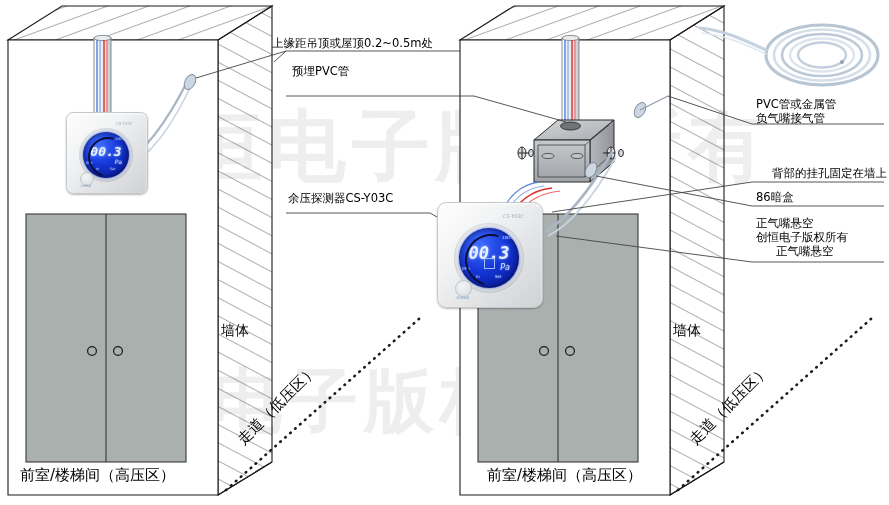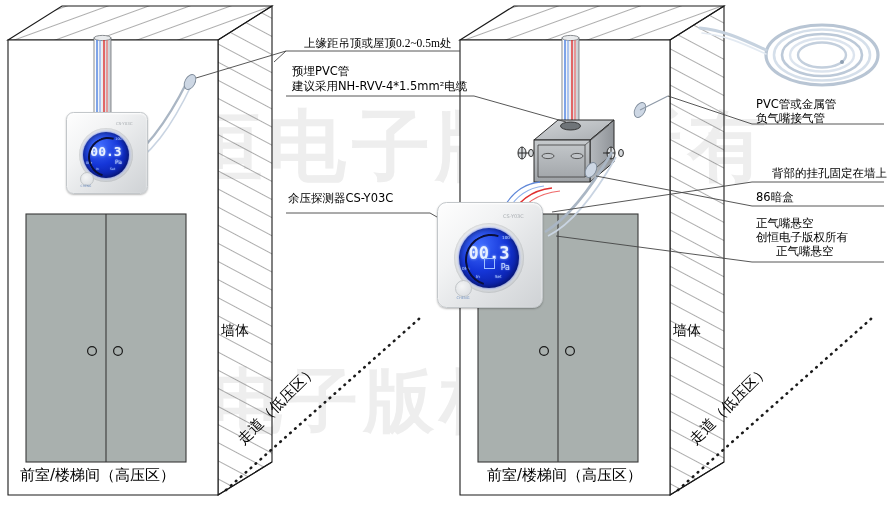--- a/index.html
+++ b/index.html
@@ -52,21 +52,21 @@
     color:#eeeeee;
     font-weight:bold;
     white-space:nowrap;
     user-select:none;
     pointer-events:none;
   }
   #wm1{left:100px;top:95px;font-size:78px;letter-spacing:6px;}
   #wm2{left:60px;top:355px;font-size:70px;letter-spacing:6px;}
 
   
-  .device{position:absolute;}
+  .device{position:absolute;font-style:italic;}
   .dev-body{
     position:absolute;left:0;top:0;width:100%;height:100%;
     border-radius:9%;
     background:
       linear-gradient(135deg,#fefefe 0%,#f2f3f4 34%,#e2e4e6 62%,#cfd2d5 100%);
     box-shadow:inset 0 1px 2px rgba(255,255,255,.95),
                0 1px 2px rgba(0,0,0,.28);
     border:1px solid #c3c7ca;
   }
   .dev-side{
@@ -329,23 +329,22 @@
       <div class="dev-mini" style="left:3px;top:38px;font-size:4.2px;">0Pa</div>
       <div class="dev-mini" style="left:17px;top:46px;font-size:4px;">In</div>
       <div class="dev-mini" style="left:36px;top:46px;font-size:4px;">Set</div>
       <div class="dev-arc" style="left:6px;top:6px;width:48px;height:48px;border-top-color:#0a0f3a;border-left-color:#0a0f3a;transform:rotate(-28deg);"></div>
       <div style="position:absolute;left:25px;top:30px;width:9px;height:9px;border:1px solid #9fc0ff;"></div>
     </div>
     <div class="dev-logo" style="left:18px;top:78px;width:15px;height:15px;"></div>
     <div class="dev-logo-txt" style="left:10px;top:94px;width:32px;font-size:3.6px;">CHENG</div>
   </div>
 
-  <div class="anno" style="left:304px;top:36px;font-family:Liberation Serif, serif;">上缘距吊顶或屋顶0.2~0.5m处</div>
+  <div class="anno" style="left:272px;top:36px;">上缘距吊顶或屋顶0.2~0.5m处</div>
   <div class="anno" style="left:292px;top:64px;">预埋PVC管</div>
-  <div class="anno" style="left:292px;top:79px;">建议采用NH-RVV-4*1.5mm²电缆</div>
   <div class="anno" style="left:288px;top:191px;">余压探测器CS-Y03C</div>
 
   <div class="anno" style="left:756px;top:97px;">PVC管或金属管</div>
   <div class="anno" style="left:756px;top:111px;">负气嘴接气管</div>
   <div class="anno" style="left:772px;top:166px;">背部的挂孔固定在墙上</div>
   <div class="anno" style="left:756px;top:190px;">86暗盒</div>
   <div class="anno" style="left:756px;top:216px;">正气嘴悬空</div>
   <div class="anno" style="left:756px;top:230px;">创恒电子版权所有</div>
   <div class="anno" style="left:776px;top:244px;">正气嘴悬空</div>
 

